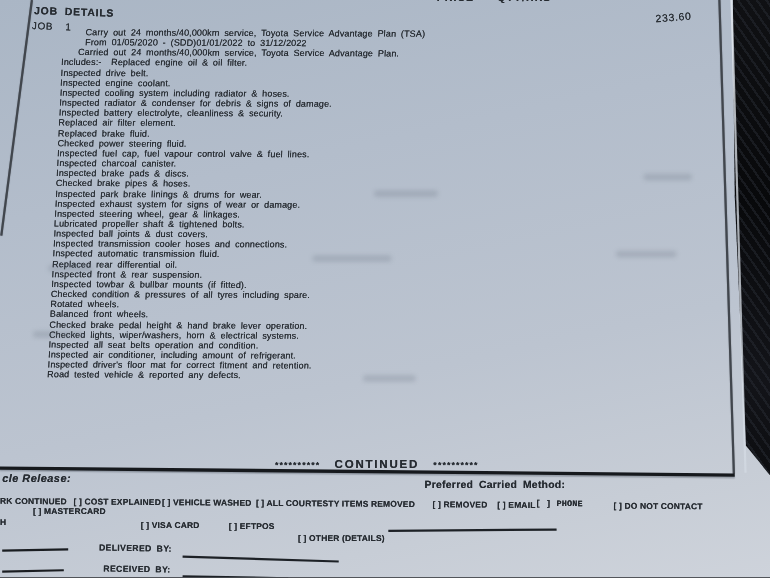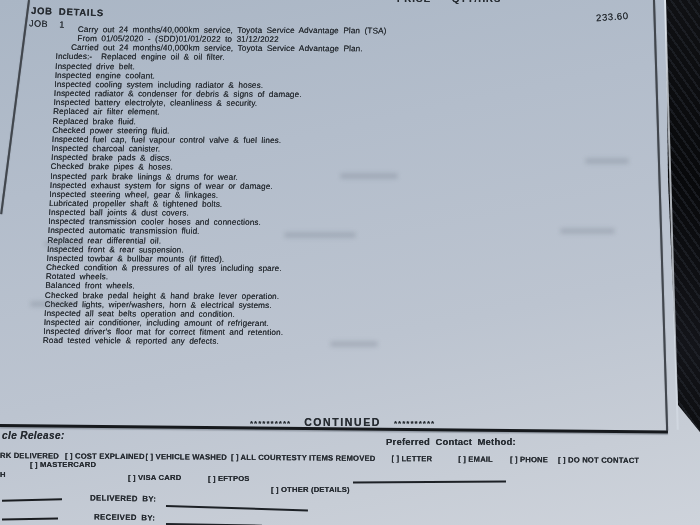--- a/index.html
+++ b/index.html
@@ -50,23 +50,23 @@
   
   .release{left:2px;top:430px;font-size:10px;font-weight:bold;letter-spacing:.4px;font-style:italic;}
   .contact-heading{left:386px;top:436px;font-size:9.5px;font-weight:bold;word-spacing:2.5px;letter-spacing:.2px;}
   .row1{left:0;top:451px;width:660px;display:flex;font-size:7.7px;font-weight:bold;letter-spacing:.15px;
     transform:rotate(0.45deg);transform-origin:left center;white-space:nowrap;}
   .row1 span{display:inline-block;}
   .row1 span:nth-child(2){margin-left:6px;}
   .row1 span:nth-child(3){margin-left:1px;}
   .row1 span:nth-child(4){margin-left:4px;}
   .row1 span:nth-child(5){margin-left:16px;}
-  .row1 span:nth-child(6){margin-left:26px;}
-  .row1 span:nth-child(7){margin-left:17px;}
-  .row1 span:nth-child(8){margin-left:10px;}
+  .row1 span:nth-child(6){margin-left:9px;}
+  .row1 span:nth-child(7){font-family:Liberation Mono, monospace;}
+  .row1 span:nth-child(8){margin-left:28px;}
   .row2 span{position:absolute;font-size:7.7px;font-weight:bold;letter-spacing:.15px;white-space:nowrap;}
   .r2-0{left:0;top:470px;}
   .r2-1{left:30px;top:460px;}
   .r2-2{left:128px;top:472.5px;}
   .r2-3{left:208px;top:474px;}
   .r2-4{left:271px;top:485px;}
   .details-line{left:353px;top:481px;width:153px;height:1.7px;background:#1d2126;transform:rotate(-0.4deg);}
 
   .line-short1{left:2px;top:499px;width:60px;height:2.3px;background:#1a1d21;transform:rotate(-1.2deg);}
   .line-short2{left:2px;top:518px;width:56px;height:2.3px;background:#1a1d21;transform:rotate(-1.2deg);}
@@ -150,28 +150,28 @@
   <div class="ghost g6"></div>
   <div class="ghost g7"></div>
 
   <div class="abs ink continued-row">
     <span class="stars">**********</span>
     <span class="cont">CONTINUED</span>
     <span class="stars">**********</span>
   </div>
 
   <div class="abs ink release">cle Release:</div>
-  <div class="abs ink contact-heading">Preferred Contact Method:</div>
+  <div class="abs ink contact-heading">Preferred Carried Method:</div>
 
   <div class="abs ink row1">
-    <span>RK DELIVERED</span>
+    <span>RK CONTINUED</span>
     <span>[ ] COST EXPLAINED</span>
     <span>[ ] VEHICLE WASHED</span>
     <span>[ ] ALL COURTESTY ITEMS REMOVED</span>
-    <span>[ ] LETTER</span>
+    <span>[ ] REMOVED</span>
     <span>[ ] EMAIL</span>
     <span>[ ] PHONE</span>
     <span>[ ] DO NOT CONTACT</span>
   </div>
 
   <div class="row2 ink">
     <span class="r2-0">H</span>
     <span class="r2-1">[ ] MASTERCARD</span>
     <span class="r2-2">[ ] VISA CARD</span>
     <span class="r2-3">[ ] EFTPOS</span>

